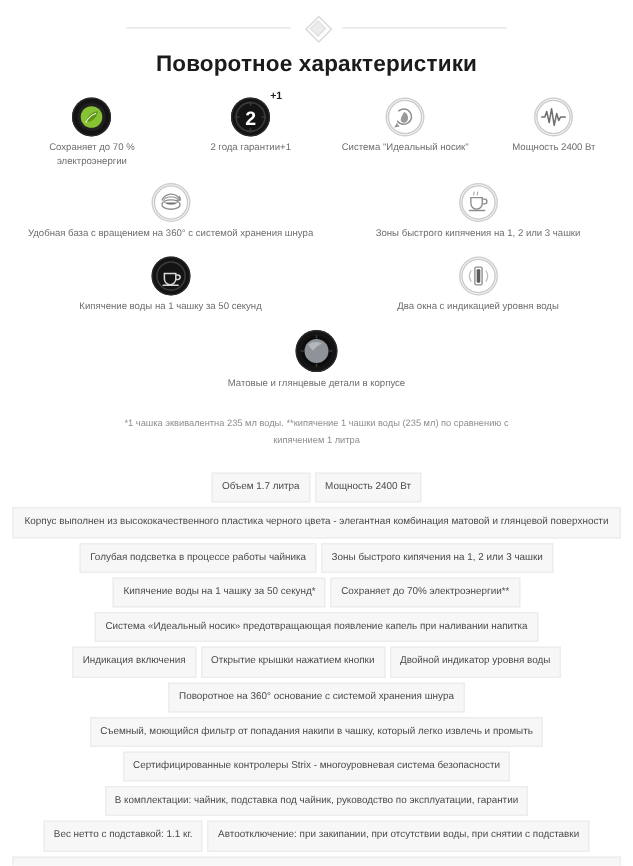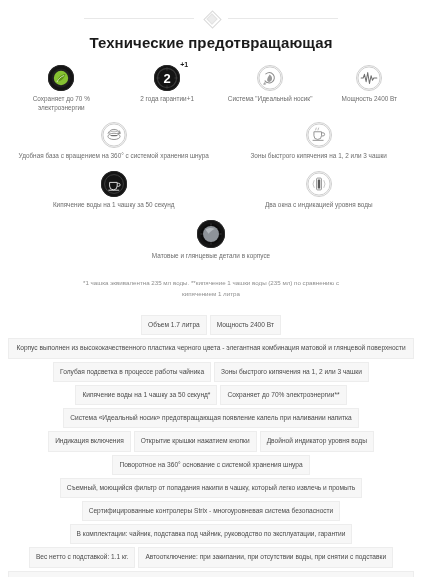--- a/index.html
+++ b/index.html
@@ -167,21 +167,21 @@
 
 <div class="ornament-row">
   <div class="orn-line"></div>
   <div class="orn-mark">
     <span></span>
       <span></span>
   </div>
   <div class="orn-line"></div>
 </div>
 
-<div class="title">Технические предотвращающая</div>
+<div class="title">Поворотное характеристики</div>
 
 <div class="features">
 
   <div class="frow">
 
     <div class="fitem" style="width:110px">
       <div class="ico dark">
         <svg viewBox="0 0 26 26" aria-hidden="true">
           <circle cx="13" cy="13" r="12.2" fill="#141414"></circle>
           <circle cx="13" cy="13" r="9.4" fill="#202020"></circle>

